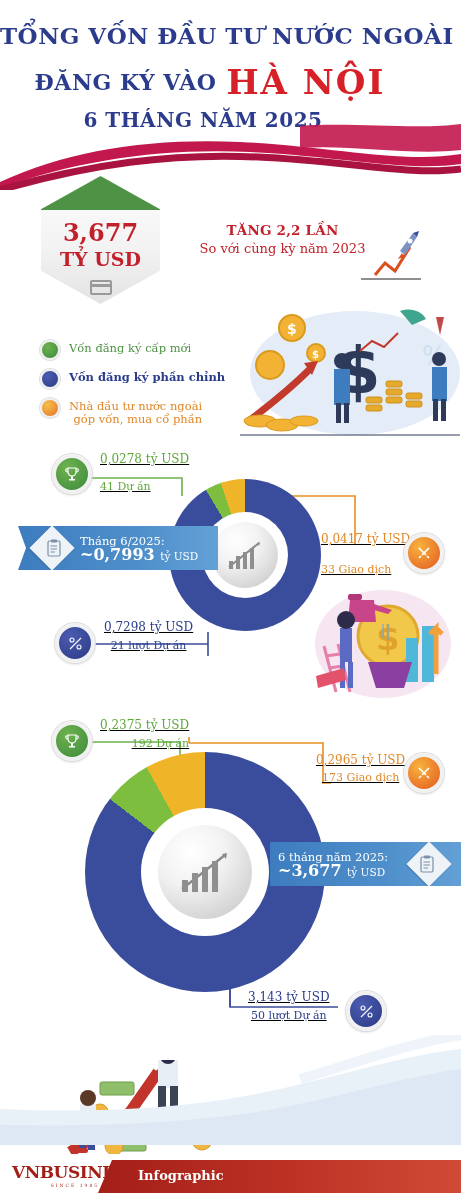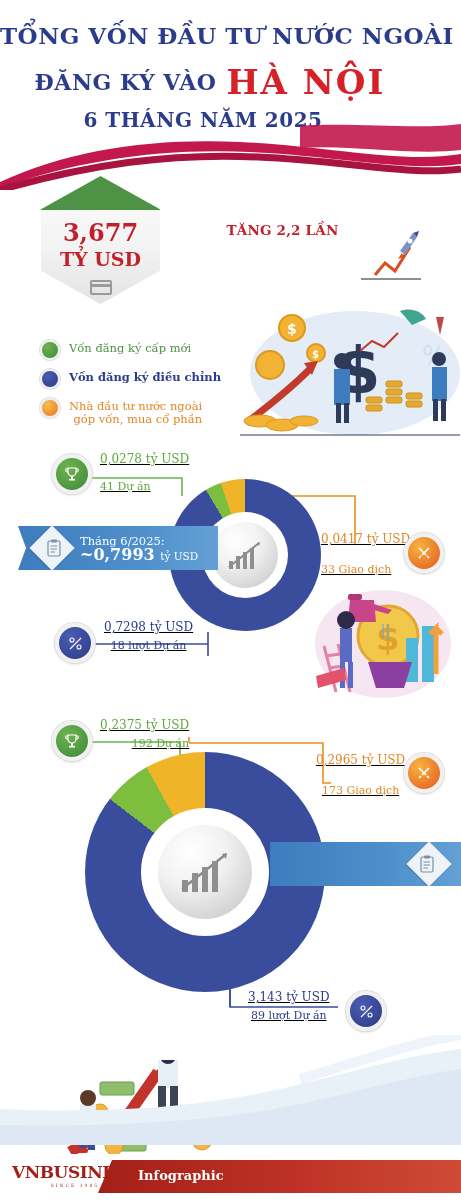--- a/index.html
+++ b/index.html
@@ -128,20 +128,21 @@
 
   <div class="hex">
     <div class="hex-top"></div>
     <div class="hex-num">3,677</div>
     <div class="hex-unit">TỶ USD</div>
     <div class="hex-card"></div>
   </div>
 
   <div class="grow">
     <div class="g1">TĂNG 2,2 LẦN</div>
+    <div class="g2">So với cùng kỳ năm 2023</div>
   </div>
   <svg style="position:absolute;left:355px;top:225px;width:70px;height:60px" viewBox="0 0 70 60">
     <path d="M20,50 L30,38 L40,46 L55,22" fill="none" stroke="#D94F1E" stroke-width="3"></path>
     <path d="M45,26 L58,8 L62,12 L50,30 Z" fill="#7B93C4"></path>
     <path d="M58,8 L64,6 L62,12 Z" fill="#3A4C9C"></path>
     <circle cx="55" cy="16" r="2.5" fill="#fff"></circle>
     <path d="M47,28 L43,34 L49,32 Z" fill="#D94F1E"></path>
     <line x1="6" y1="54" x2="66" y2="54" stroke="#1f1f1f" stroke-width="1.2"></line>
   </svg>
 
@@ -188,21 +189,21 @@
     <line x1="0" y1="130" x2="220" y2="130" stroke="#2E3A59" stroke-width="1"></line>
   </svg>
 
   <div class="legend">
     <div class="lg-row">
       <span class="lg-dot" style="background:radial-gradient(circle at 35% 30%,#6EB24F,#3E8A3C)"></span>
       <span class="lg-txt" style="color:#4E9246">Vốn đăng ký cấp mới</span>
     </div>
     <div class="lg-row">
       <span class="lg-dot" style="background:radial-gradient(circle at 35% 30%,#4B5BB0,#2C3B86)"></span>
-      <span class="lg-txt" style="color:#2B3C8C;font-weight:bold">Vốn đăng ký điều chỉnh</span>
+      <span class="lg-txt" style="color:#2B3C8C;font-weight:bold">Vốn đăng ký phần chỉnh</span>
     </div>
     <div class="lg-row">
       <span class="lg-dot" style="background:radial-gradient(circle at 35% 30%,#F5C14A,#E8702A)"></span>
       <span class="lg-txt" style="color:#E08828;white-space:pre-line">Nhà đầu tư nước ngoài
 góp vốn, mua cổ phần</span>
     </div>
   </div>
 
   <svg class="ln" style="left:60px;top:462px;width:180px;height:40px" viewBox="0 0 180 40">
     <path d="M14,16 L122,16 L122,34" fill="none" stroke="#6EB24F" stroke-width="1.6"></path>
@@ -253,21 +254,21 @@
   </div>
   <div class="badge" style="left:404px;top:533px;background:radial-gradient(circle at 35% 30%,#F7B33F,#E4591F)">
     <svg width="16" height="16" viewBox="0 0 16 16">
       <path d="M3,3 L10,10 M11,11 L13,13" stroke="#fff" stroke-width="1.6" fill="none"></path>
       <path d="M13,3 L6,10 M5,11 L3,13" stroke="#fff" stroke-width="1.6" fill="none"></path>
     </svg>
   </div>
 
   <div class="co" style="left:104px;top:620px;">
     <div class="v" style="color:#2B3C8C">0,7298 tỷ USD</div>
-    <div class="s" style="color:#2B3C8C;text-align:center;margin-top:5px">18 lượt Dự án</div>
+    <div class="s" style="color:#2B3C8C;text-align:center;margin-top:5px">21 lượt Dự án</div>
   </div>
   <div class="badge" style="left:55px;top:623px;background:radial-gradient(circle at 35% 30%,#4B5BB0,#2C3B86)">
     <svg width="15" height="15" viewBox="0 0 15 15">
       <circle cx="4" cy="4" r="2" fill="none" stroke="#fff" stroke-width="1.1"></circle>
       <circle cx="11" cy="11" r="2" fill="none" stroke="#fff" stroke-width="1.1"></circle>
       <line x1="2" y1="13" x2="13" y2="2" stroke="#fff" stroke-width="1.1"></line>
     </svg>
   </div>
 
   <div class="ribbon" style="left:18px;top:526px;width:200px;clip-path:polygon(0 0,100% 0,100% 100%,0 100%,8px 50%);">
@@ -353,42 +354,47 @@
       <path d="M4,2 H12 V6 a4,4 0 0 1 -8,0 Z" fill="none" stroke="#fff" stroke-width="1.2"></path>
       <path d="M4,3 H2 a2,2 0 0 0 2,3" fill="none" stroke="#fff" stroke-width="1.1"></path>
       <path d="M12,3 H14 a2,2 0 0 1 -2,3" fill="none" stroke="#fff" stroke-width="1.1"></path>
       <rect x="7" y="10" width="2" height="3" fill="#fff"></rect>
         <rect x="5" y="13" width="6" height="1.5" fill="#fff"></rect>
     </svg>
   </div>
 
   <div class="co" style="left:316px;top:753px;">
     <div class="v" style="color:#E08828">0,2965 tỷ USD</div>
-    <div class="s" style="color:#E08828;text-align:center;margin-top:17px">173 Giao dịch</div>
+    <div class="s" style="color:#E08828;text-align:center;margin-top:4px">173 Giao dịch</div>
   </div>
   <div class="badge" style="left:404px;top:753px;background:radial-gradient(circle at 35% 30%,#F7B33F,#E4591F)">
     <svg width="16" height="16" viewBox="0 0 16 16">
       <path d="M3,3 L10,10 M11,11 L13,13" stroke="#fff" stroke-width="1.6" fill="none"></path>
       <path d="M13,3 L6,10 M5,11 L3,13" stroke="#fff" stroke-width="1.6" fill="none"></path>
     </svg>
   </div>
 
   <div class="co" style="left:248px;top:990px;">
     <div class="v" style="color:#2B3C8C">3,143 tỷ USD</div>
-    <div class="s" style="color:#2B3C8C;text-align:center;margin-top:5px">89 lượt Dự án</div>
+    <div class="s" style="color:#2B3C8C;text-align:center;margin-top:5px">50 lượt Dự án</div>
   </div>
   <div class="badge" style="left:346px;top:991px;background:radial-gradient(circle at 35% 30%,#4B5BB0,#2C3B86)">
     <svg width="15" height="15" viewBox="0 0 15 15">
       <circle cx="4" cy="4" r="2" fill="none" stroke="#fff" stroke-width="1.1"></circle>
       <circle cx="11" cy="11" r="2" fill="none" stroke="#fff" stroke-width="1.1"></circle>
       <line x1="2" y1="13" x2="13" y2="2" stroke="#fff" stroke-width="1.1"></line>
     </svg>
   </div>
 
   <div class="ribbon" style="left:270px;top:842px;width:191px;clip-path:polygon(0 0,100% 0,100% 100%,0 100%);">
+    <div class="txt" style="margin-left:8px;">
+      <div class="t1">6 tháng năm 2025:</div>
+      <div class="t2"><span>~3,677</span>
+        <small>tỷ USD</small></div>
+    </div>
     <div class="diam" style="right:16px;top:6px"></div>
     <svg style="position:absolute;right:25px;top:13px;width:18px;height:18px" viewBox="0 0 18 18">
       <rect x="3" y="2" width="12" height="15" rx="1.5" fill="none" stroke="#7b8fa6" stroke-width="1.2"></rect>
       <rect x="6" y="0.5" width="6" height="3" rx="1" fill="#7b8fa6"></rect>
       <line x1="5.5" y1="7" x2="12" y2="7" stroke="#7b8fa6" stroke-width="1"></line>
       <line x1="5.5" y1="10" x2="12" y2="10" stroke="#7b8fa6" stroke-width="1"></line>
       <line x1="5.5" y1="13" x2="10" y2="13" stroke="#7b8fa6" stroke-width="1"></line>
     </svg>
   </div>
 

